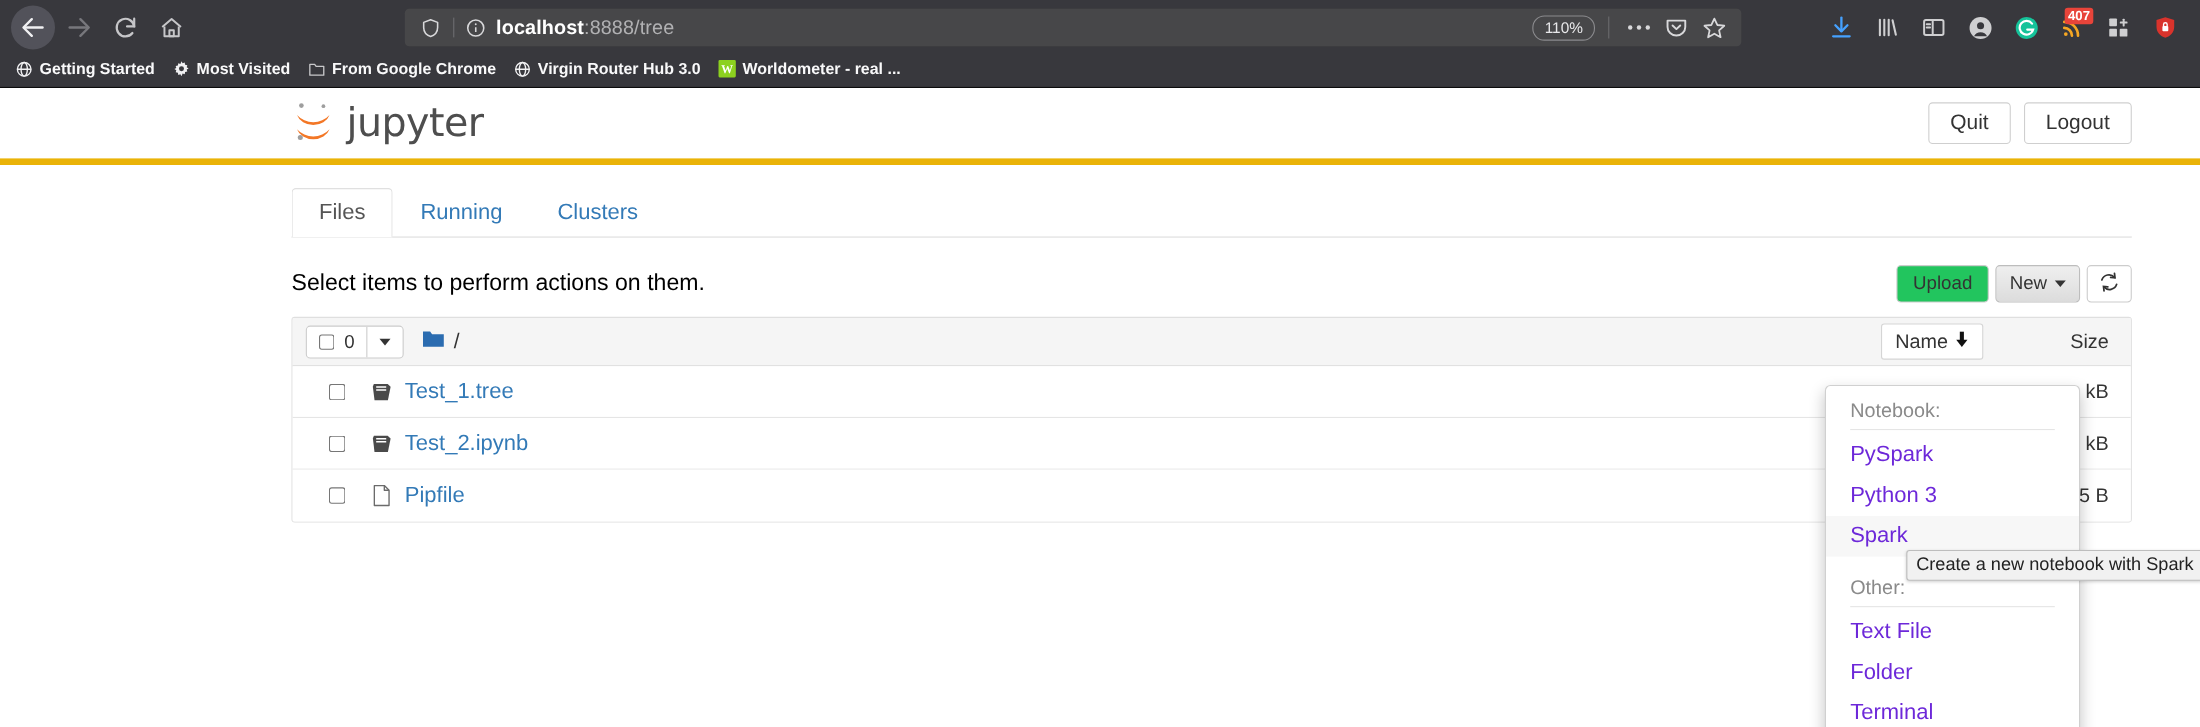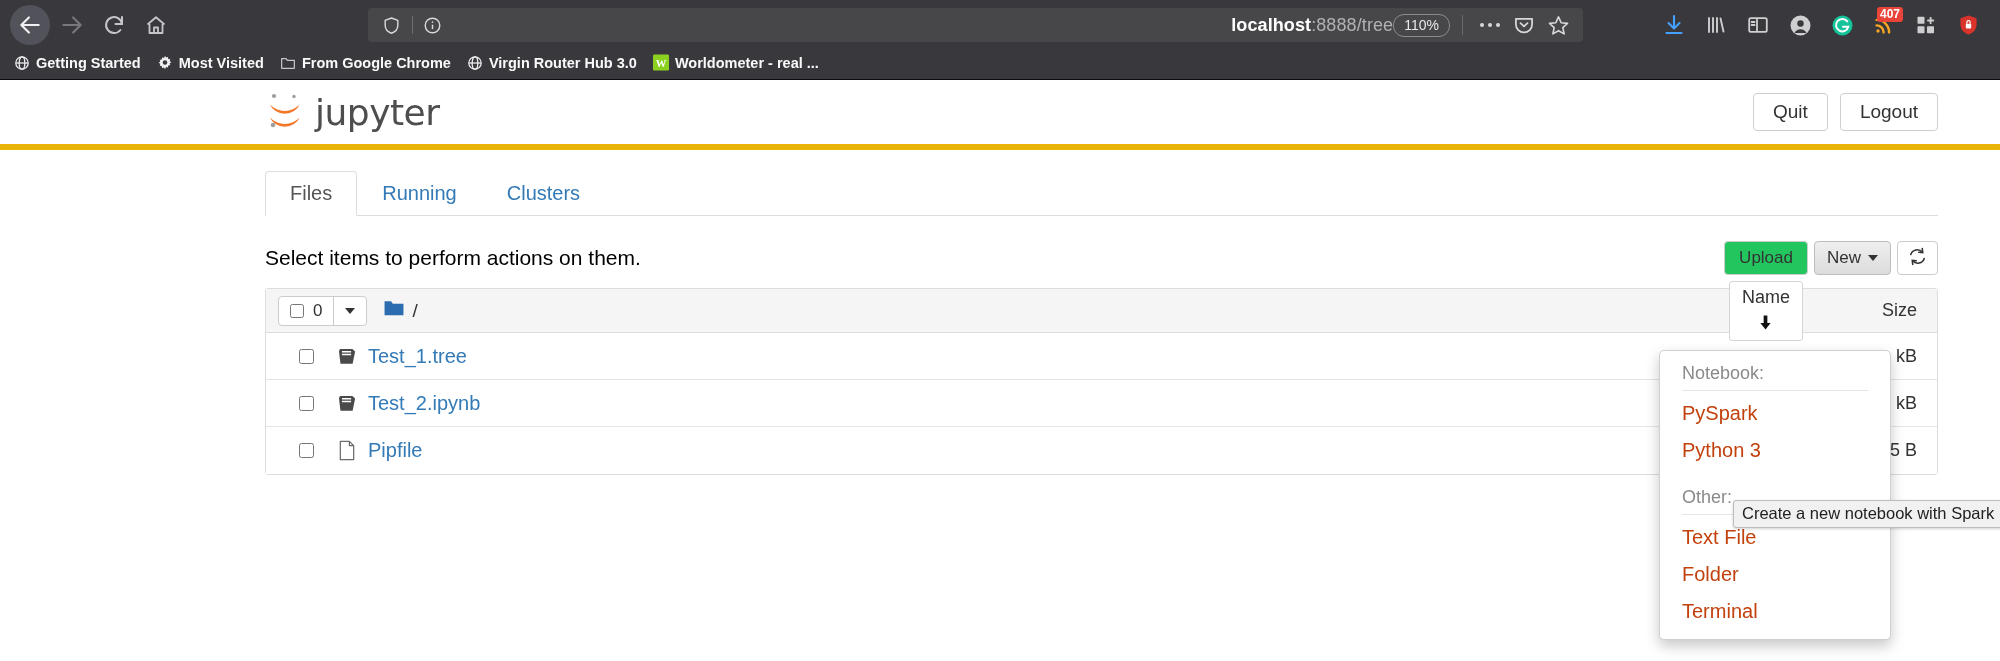--- a/index.html
+++ b/index.html
@@ -50,21 +50,20 @@
     width: 1px; height: 18px; background: #6d6d70; margin: 0 6px;
   }
   #info-icon-box { width: 26px; display:flex; align-items:center; justify-content:center; }
   #url-text {
     flex: 1;
     font-size: 18px;
     color: #b1b1b3;
     white-space: nowrap;
     padding-left: 6px;
     letter-spacing: 0.1px;
-    text-align: right;
   }
   #url-text .host { color: #ffffff; font-weight: bold; }
   #zoom-badge {
     border: 1px solid #8b8b8e;
     border-radius: 11px;
     color: #e8e8ea;
     font-size: 14px;
     padding: 2px 10px 3px;
     margin-right: 12px;
     white-space: nowrap;
@@ -275,21 +274,20 @@
   }
   #sort-name {
     border: 1px solid #d5d5d5;
     background: #fff;
     border-radius: 3px;
     padding: 5px 12px;
     font-size: 18px;
     color: #333;
     display: flex; align-items: center; gap: 6px;
     cursor: pointer;
-    flex-direction: column;
   }
   #size-col-label {
     width: 120px;
     text-align: right;
     font-size: 18px;
     color: #333;
     padding-right: 6px;
   }
 
   .file-row {
@@ -340,21 +338,21 @@
     color: #8a8a8a;
     padding: 6px 22px 4px;
   }
   .dd-divider {
     height: 1px;
     background: #e5e5e5;
     margin: 2px 22px 4px;
   }
   .dd-item {
     font-size: 20px;
-    color: #c2410c;
+    color: #6d28d9;
     padding: 7px 22px;
     cursor: pointer;
     white-space: nowrap;
   }
   .dd-item.highlight { background: #f7f7f7; }
   .dd-gap { height: 12px; }
 
   #tooltip {
     position: absolute;
     left: 1733px;
@@ -699,20 +697,21 @@
       </div>
 
     </div>
   </div>
 
   <div id="new-dropdown">
     <div class="dd-section-label">Notebook:</div>
     <div class="dd-divider"></div>
     <div class="dd-item">PySpark</div>
     <div class="dd-item">Python 3</div>
+    <div class="dd-item highlight">Spark</div>
     <div class="dd-gap"></div>
     <div class="dd-section-label">Other:</div>
     <div class="dd-divider"></div>
     <div class="dd-item">Text File</div>
     <div class="dd-item">Folder</div>
     <div class="dd-item">Terminal</div>
   </div>
 
   <div id="tooltip">Create a new notebook with Spark</div>
 

